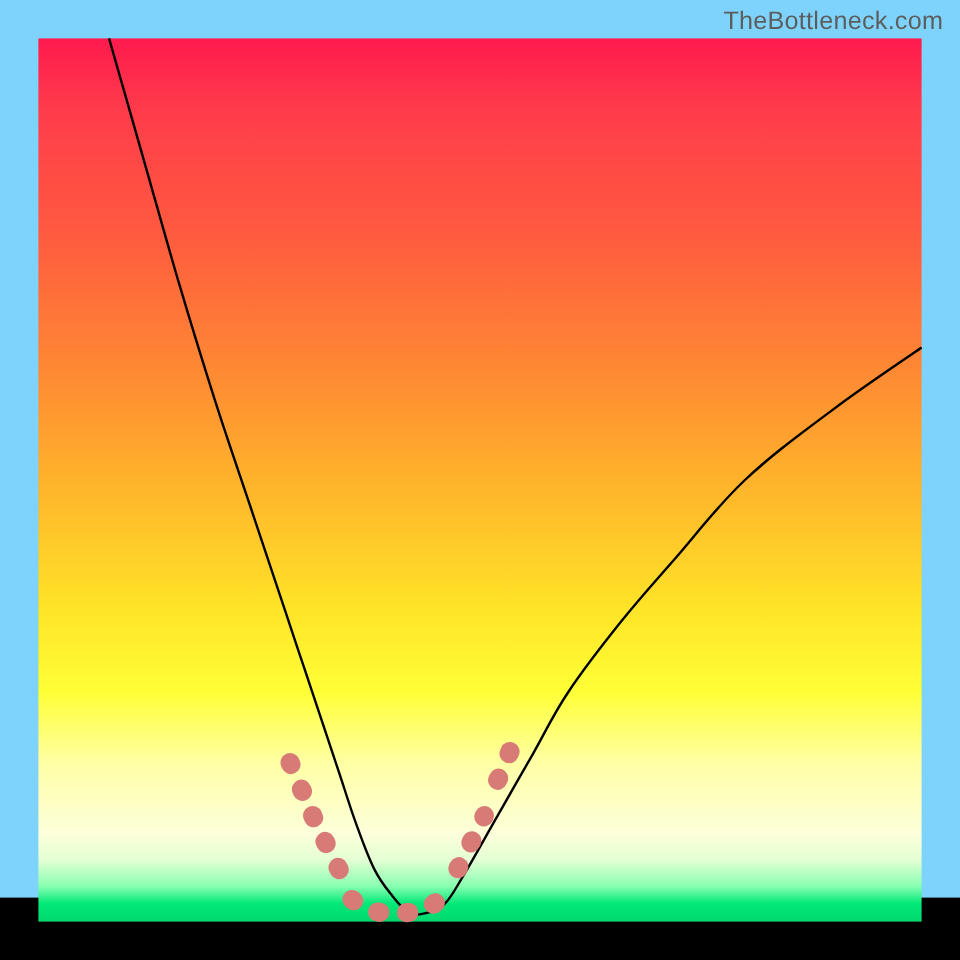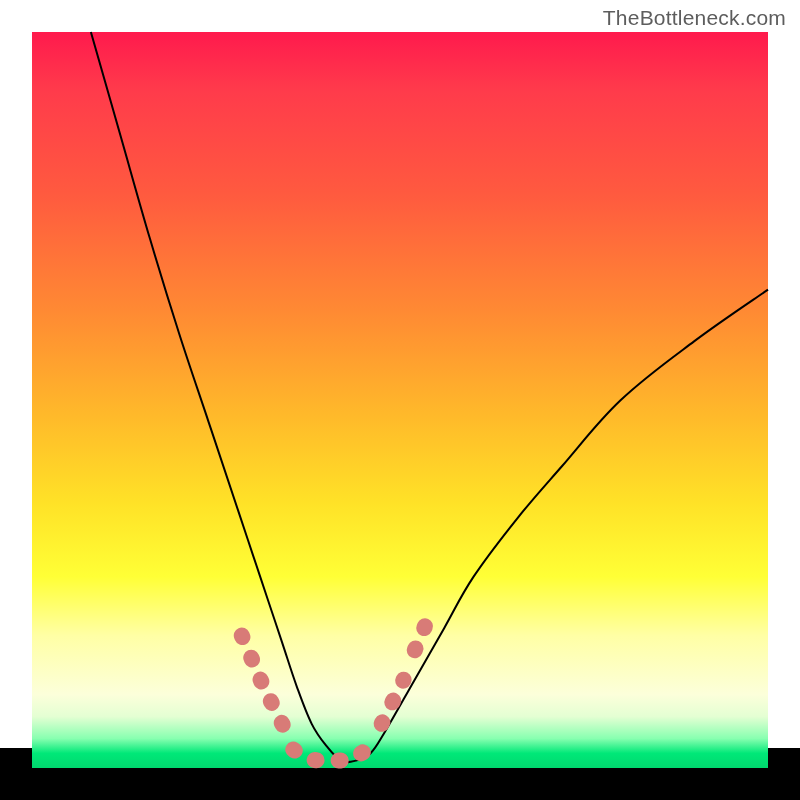--- a/index.html
+++ b/index.html
@@ -8,21 +8,21 @@
     width: 800px;
     height: 800px;
     background: #000;
     overflow: hidden;
     font-family: Arial, Helvetica, sans-serif;
   }
   .stage {
     position: relative;
     width: 800px;
     height: 748px;
-    background: #ffffff;
+    background: #7dd3fc;
   }
   .plot-area {
     position: absolute;
     left: 32px;
     top: 32px;
     width: 736px;
     height: 736px;
     
     background: linear-gradient(to bottom,
       #ff1a4d 0%,

